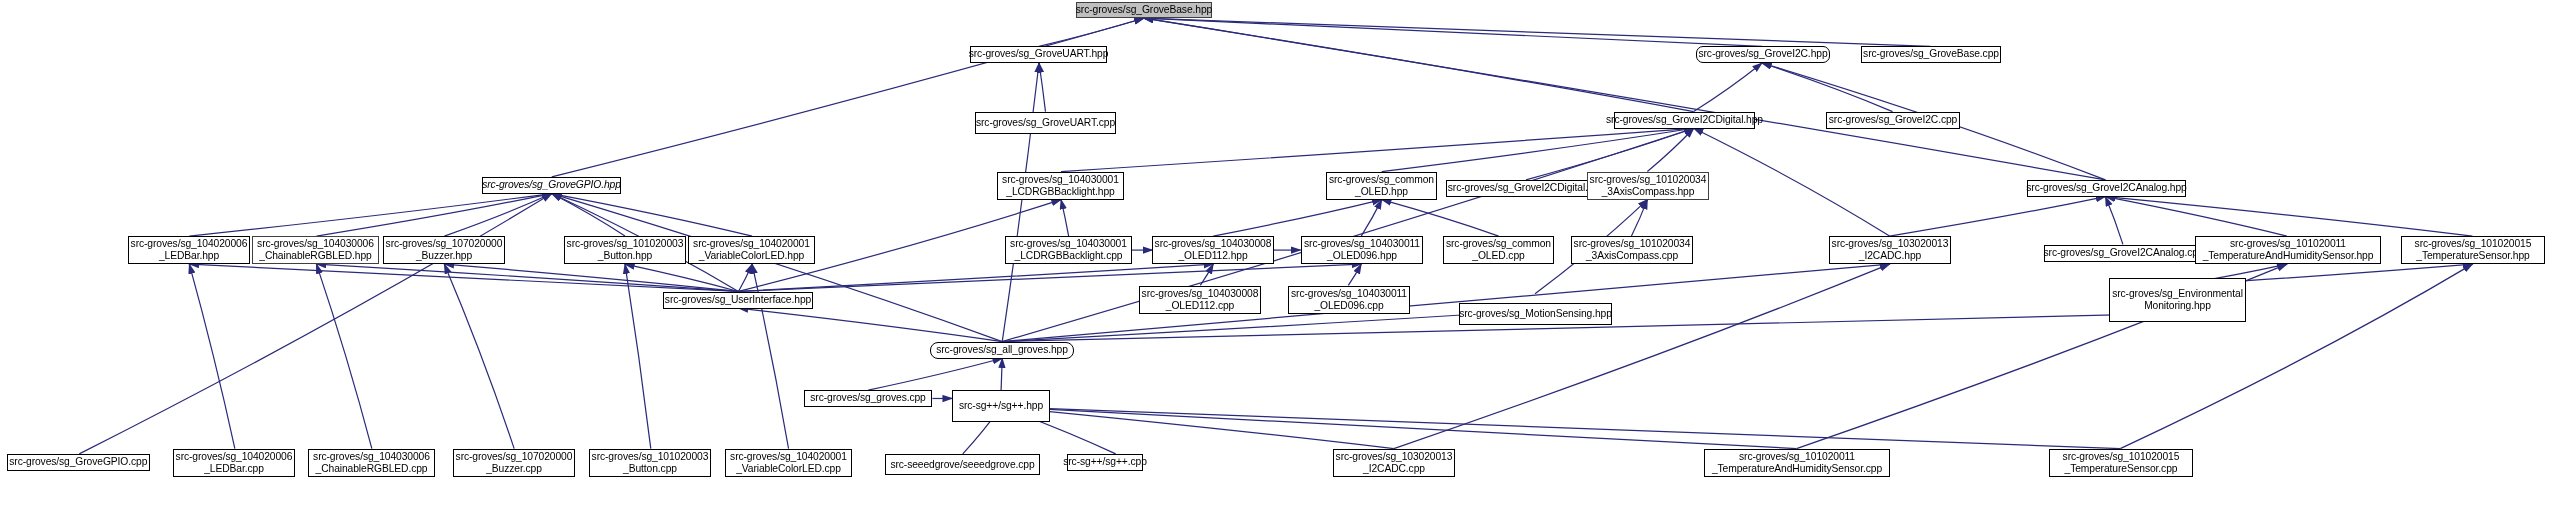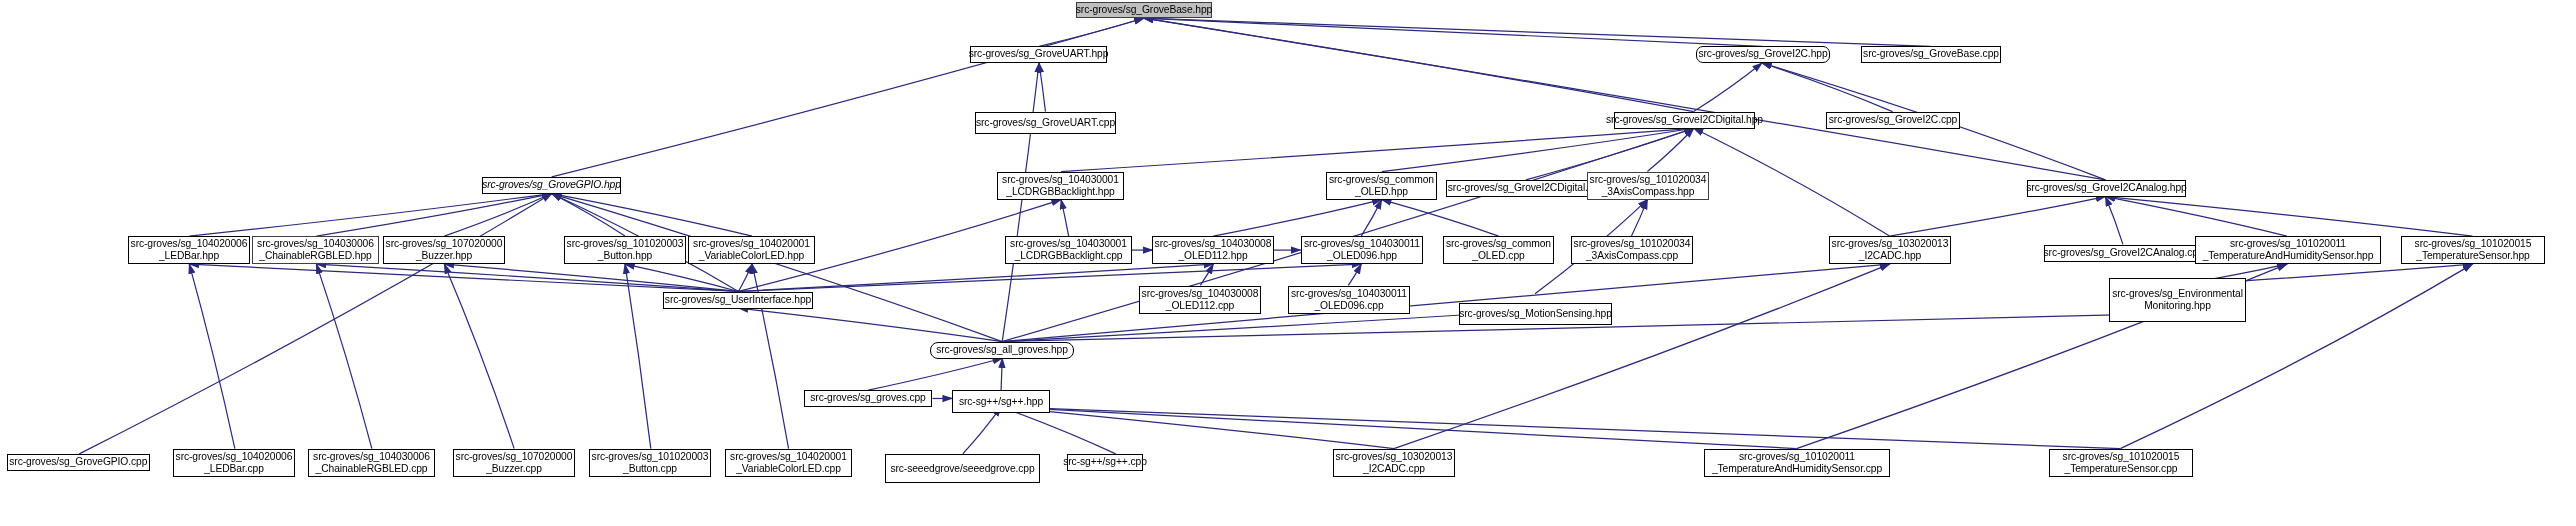--- a/index.html
+++ b/index.html
@@ -236,21 +236,21 @@
       <div class="node" style="left: 2109px; top: 278px; width: 137px; height: 44px;">
         <span class="l1">src-groves/sg_Environmental</span>
         <span class="l2">Monitoring.hpp</span>
       </div>
       <div class="node" style="left: 930px; top: 342px; width: 144px; height: 16.7px; border-radius: 8px;">
         <span class="l1">src-groves/sg_all_groves.hpp</span>
       </div>
       <div class="node" style="left: 804px; top: 390px; width: 128px; height: 16.7px;">
         <span class="l1">src-groves/sg_groves.cpp</span>
       </div>
-      <div class="node" style="left: 952px; top: 390px; width: 98px; height: 23px;">
+      <div class="node" style="left: 952px; top: 390px; width: 98px; height: 32px;">
         <span class="l1">src-sg++/sg++.hpp</span>
       </div>
       <div class="node" style="left: 6.8px; top: 454px; width: 143px; height: 16.7px;">
         <span class="l1">src-groves/sg_GroveGPIO.cpp</span>
       </div>
       <div class="node" style="left: 173px; top: 449px; width: 122px; height: 28px;">
         <span class="l1">src-groves/sg_104020006</span>
         <span class="l2">_LEDBar.cpp</span>
       </div>
       <div class="node" style="left: 308px; top: 449px; width: 127px; height: 28px;">
@@ -262,21 +262,21 @@
         <span class="l2">_Buzzer.cpp</span>
       </div>
       <div class="node" style="left: 589px; top: 449px; width: 122px; height: 28px;">
         <span class="l1">src-groves/sg_101020003</span>
         <span class="l2">_Button.cpp</span>
       </div>
       <div class="node" style="left: 725px; top: 449px; width: 127px; height: 28px;">
         <span class="l1">src-groves/sg_104020001</span>
         <span class="l2">_VariableColorLED.cpp</span>
       </div>
-      <div class="node" style="left: 885px; top: 454px; width: 155px; height: 29px;">
+      <div class="node" style="left: 885px; top: 454px; width: 155px; height: 21px;">
         <span class="l1">src-seeedgrove/seeedgrove.cpp</span>
       </div>
       <div class="node" style="left: 1067px; top: 454px; width: 76px; height: 16.7px;">
         <span class="l1">src-sg++/sg++.cpp</span>
       </div>
       <div class="node" style="left: 1333px; top: 449px; width: 122px; height: 28px;">
         <span class="l1">src-groves/sg_103020013</span>
         <span class="l2">_I2CADC.cpp</span>
       </div>
       <div class="node" style="left: 1704px; top: 449px; width: 186px; height: 28px;">

